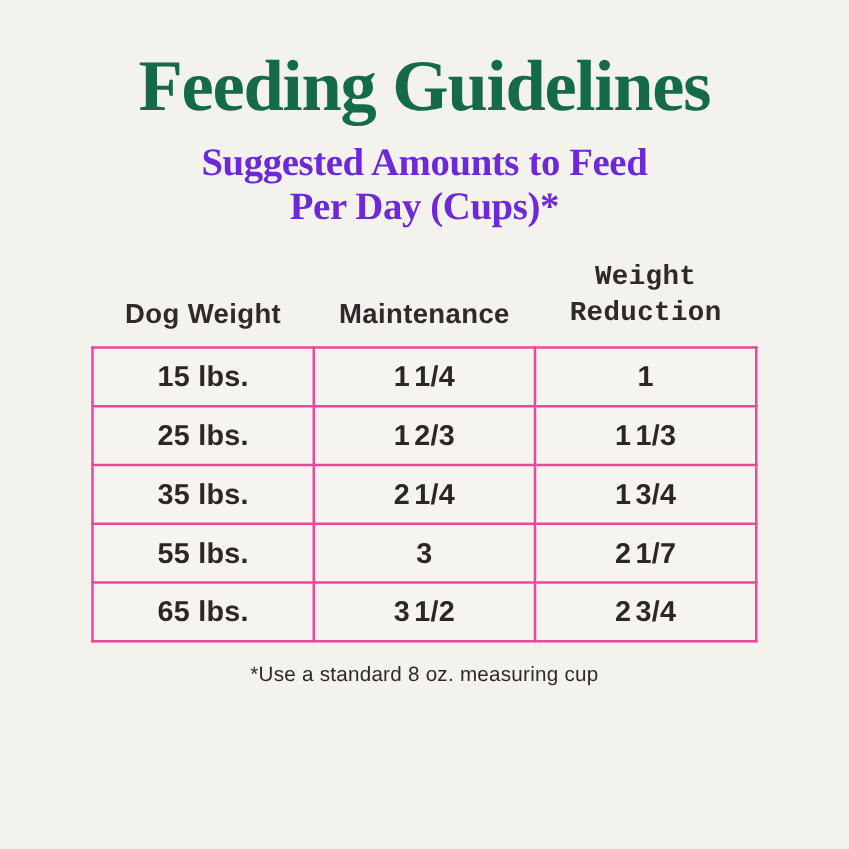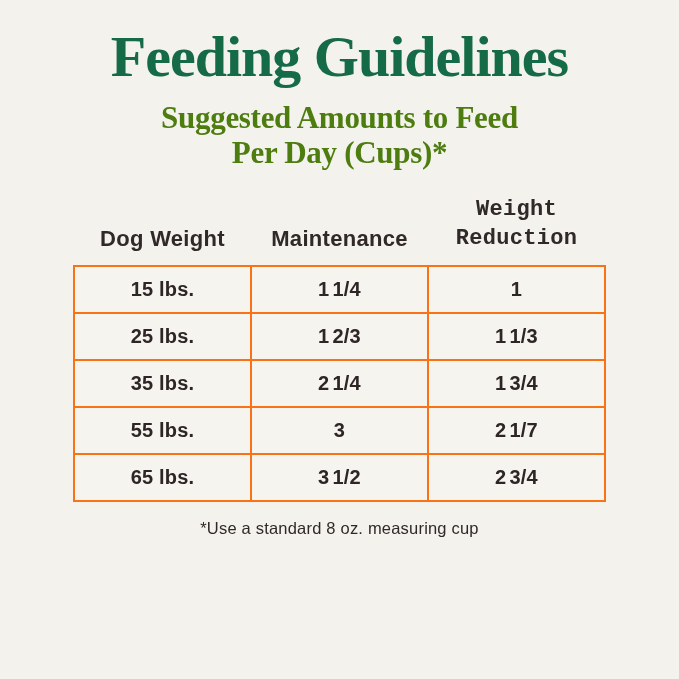--- a/index.html
+++ b/index.html
@@ -10,36 +10,36 @@
     overflow: hidden;
   }
   .page {
     position: relative;
     width: 679px; height: 679px;
     text-align: center;
     box-sizing: border-box;
   }
   .title {
     margin: 0;
-    padding-top: 28px;
+    padding-top: 40px;
     font-family: "Liberation Serif", "DejaVu Serif", serif;
     font-weight: 700;
     font-size: 58px;
     line-height: 1.0;
     letter-spacing: -1px;
     color: #156b46;
   }
   .subtitle {
     margin: 15px 0 0 0;
     font-family: "Liberation Serif", "DejaVu Serif", serif;
     font-weight: 700;
     font-size: 31px;
     line-height: 1.12;
     letter-spacing: -0.3px;
-    color: #4d7c0f;
+    color: #6d28d9;
   }
   .col-headers {
     width: 531px;
     margin: 26px auto 0 auto;
     display: flex;
     align-items: flex-end;
   }
   .col-header {
     flex: 1;
     font-size: 22px;
@@ -55,22 +55,22 @@
     font-family: Liberation Mono, monospace;
   }
   table.feeding-table {
     border-collapse: collapse;
     margin: 0 auto;
     background: #f5f4ee;
   }
   table.feeding-table td {
     width: 173px;
     height: 43px;
-    border: 2px solid #f97316;
-    font-size: 20px;
+    border: 2px solid #ec4899;
+    font-size: 23px;
     font-weight: 600;
     color: #2e2527;
     text-align: center;
     vertical-align: middle;
     letter-spacing: 0.2px;
   }
   td.num { word-spacing: -0.13em; }
   .footnote {
     margin-top: 17px;
     font-size: 16.5px;

